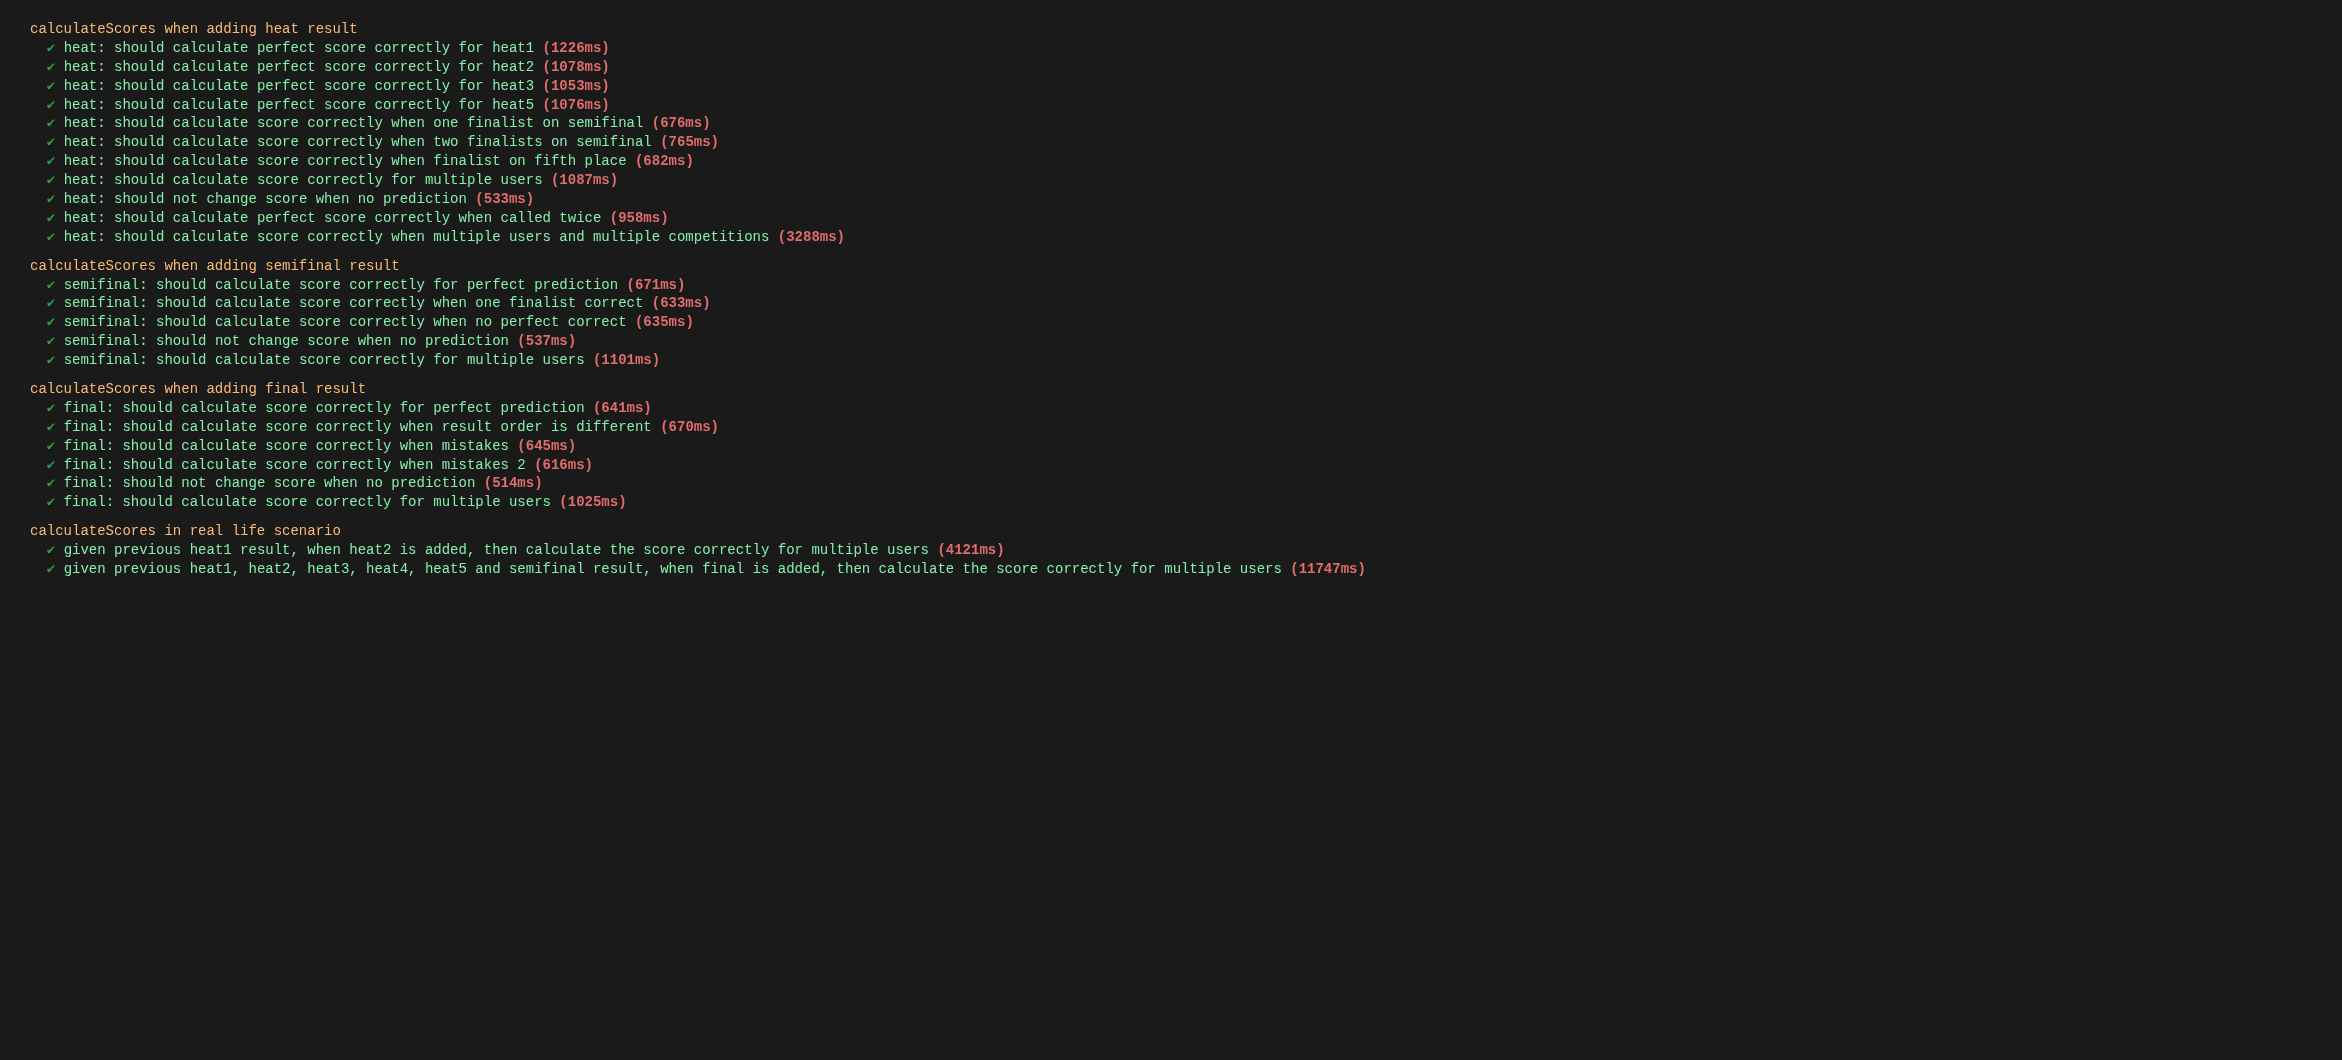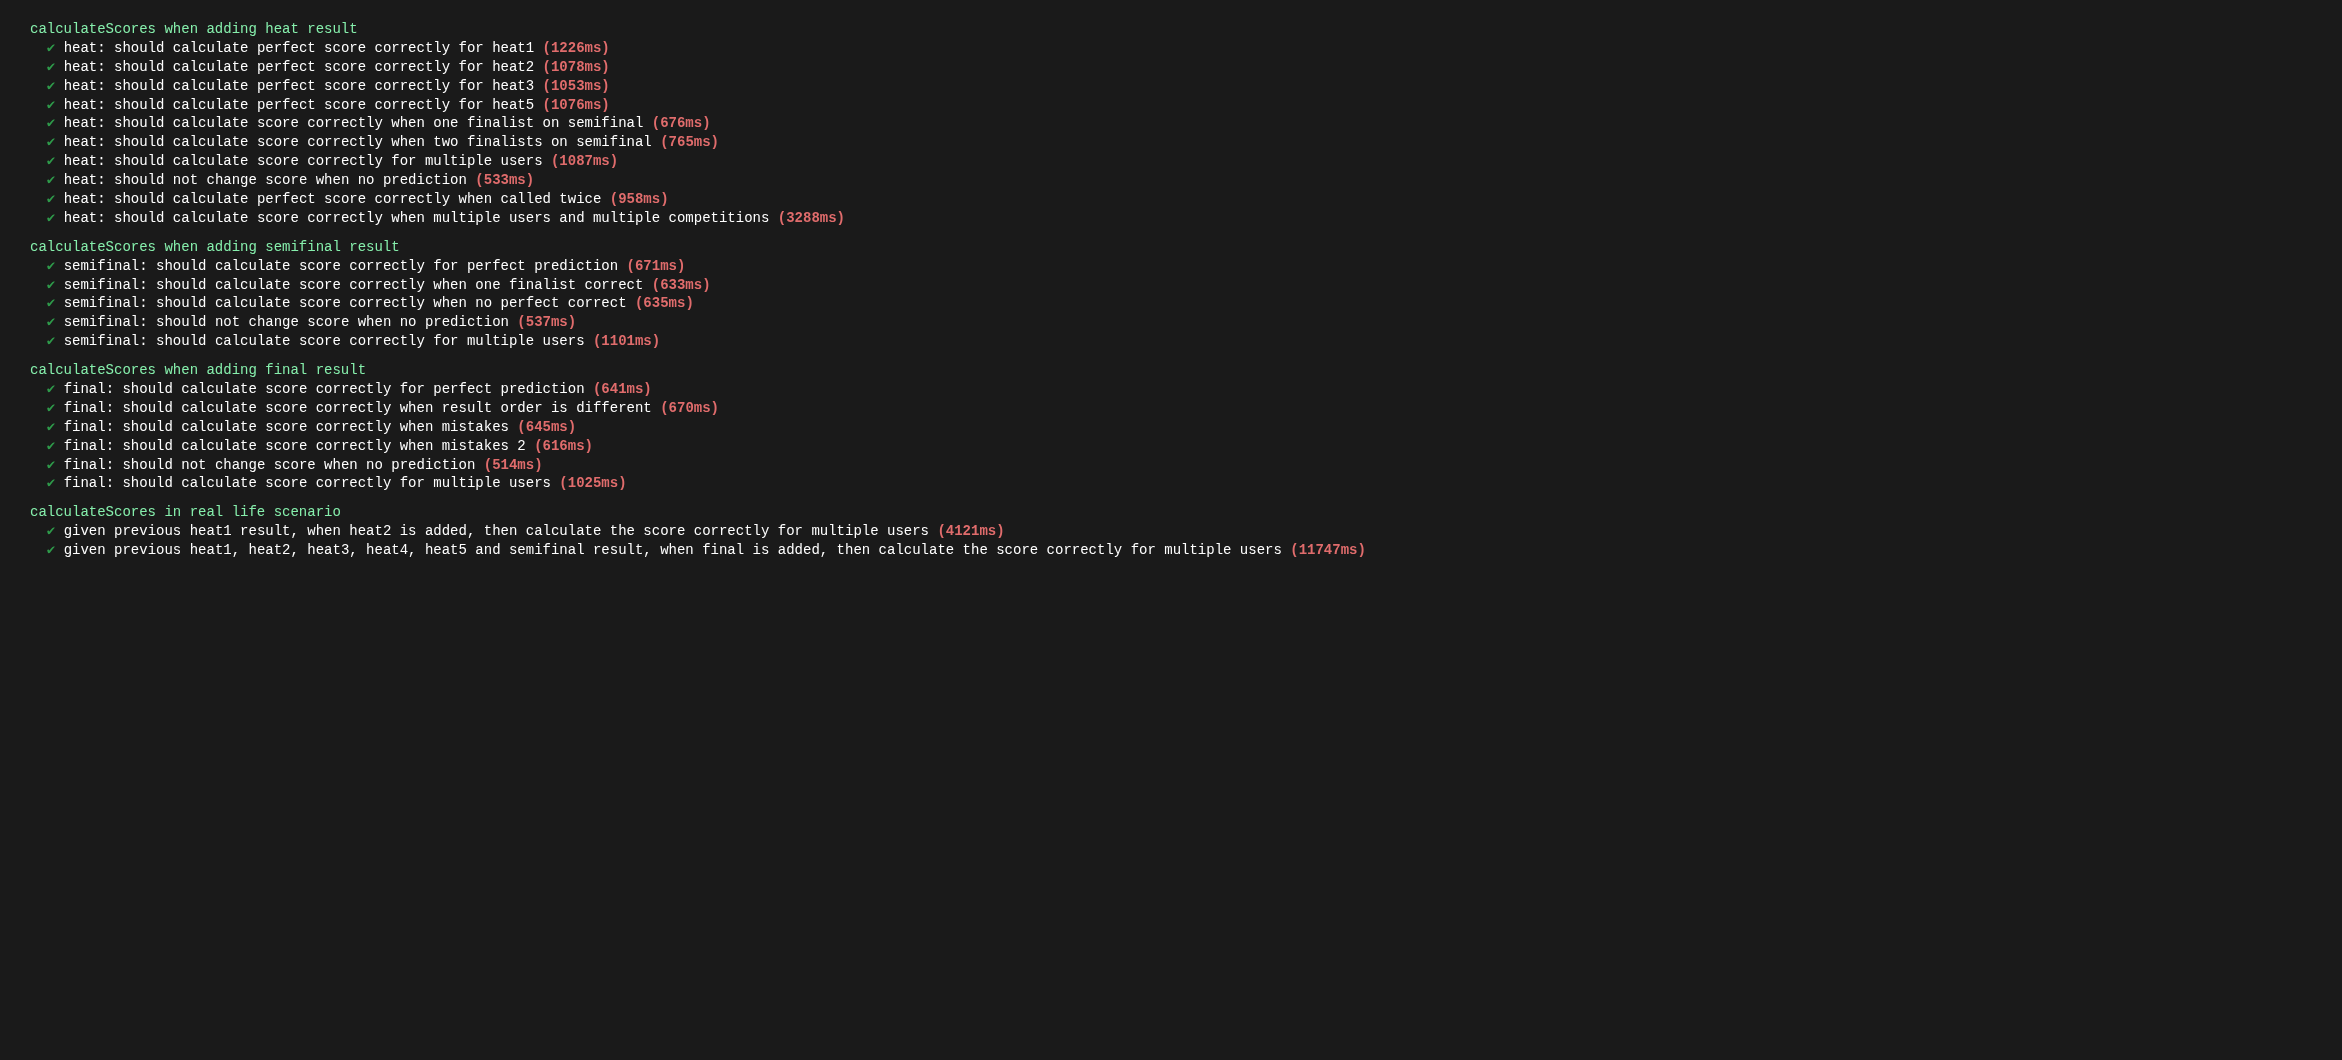--- a/index.html
+++ b/index.html
@@ -5,55 +5,56 @@
     * { margin: 0; padding: 0; box-sizing: border-box; }
     body {
       background: #1a1a1a;
       color: #999;
       font-family: "SF Mono", Menlo, Monaco, Consolas, "Courier New", monospace;
       font-size: 14px;
       line-height: 1.35;
       padding: 20px 30px;
     }
     .suite-title {
-      color: #86efac;
+      color: #fdba74;
       margin-top: 10px;
     }
     .suite-title:first-child {
       margin-top: 0;
     }
     .test-row {
       white-space: pre;
     }
     .indent {
       display: inline-block;
     }
     .check {
       color: #2e9a4a;
       display: inline-block;
     }
     .test-name {
-      color: #ffffff;
+      color: #86efac;
     }
     .timing {
       color: #e06c6c;
       font-weight: bold;
     }
   </style>
 </head>
 <body>
 
 <div id="root">
     <div class="suite-title">calculateScores when adding heat result</div>
     <div class="test-row"><span class="indent">  </span><span class="check">✔</span> <span class="test-name">heat: should calculate perfect score correctly for heat1</span> <span class="timing">(1226ms)</span></div>
     <div class="test-row"><span class="indent">  </span><span class="check">✔</span> <span class="test-name">heat: should calculate perfect score correctly for heat2</span> <span class="timing">(1078ms)</span></div>
     <div class="test-row"><span class="indent">  </span><span class="check">✔</span> <span class="test-name">heat: should calculate perfect score correctly for heat3</span> <span class="timing">(1053ms)</span></div>
     <div class="test-row"><span class="indent">  </span><span class="check">✔</span> <span class="test-name">heat: should calculate perfect score correctly for heat5</span> <span class="timing">(1076ms)</span></div>
     <div class="test-row"><span class="indent">  </span><span class="check">✔</span> <span class="test-name">heat: should calculate score correctly when one finalist on semifinal</span> <span class="timing">(676ms)</span></div>
     <div class="test-row"><span class="indent">  </span><span class="check">✔</span> <span class="test-name">heat: should calculate score correctly when two finalists on semifinal</span> <span class="timing">(765ms)</span></div>
+    <div class="test-row"><span class="indent">  </span><span class="check">✔</span> <span class="test-name">heat: should calculate score correctly when finalist on fifth place</span> <span class="timing">(682ms)</span></div>
     <div class="test-row"><span class="indent">  </span><span class="check">✔</span> <span class="test-name">heat: should calculate score correctly for multiple users</span> <span class="timing">(1087ms)</span></div>
     <div class="test-row"><span class="indent">  </span><span class="check">✔</span> <span class="test-name">heat: should not change score when no prediction</span> <span class="timing">(533ms)</span></div>
     <div class="test-row"><span class="indent">  </span><span class="check">✔</span> <span class="test-name">heat: should calculate perfect score correctly when called twice</span> <span class="timing">(958ms)</span></div>
     <div class="test-row"><span class="indent">  </span><span class="check">✔</span> <span class="test-name">heat: should calculate score correctly when multiple users and multiple competitions</span> <span class="timing">(3288ms)</span></div>
     <div class="suite-title">calculateScores when adding semifinal result</div>
     <div class="test-row"><span class="indent">  </span><span class="check">✔</span> <span class="test-name">semifinal: should calculate score correctly for perfect prediction</span> <span class="timing">(671ms)</span></div>
     <div class="test-row"><span class="indent">  </span><span class="check">✔</span> <span class="test-name">semifinal: should calculate score correctly when one finalist correct</span> <span class="timing">(633ms)</span></div>
     <div class="test-row"><span class="indent">  </span><span class="check">✔</span> <span class="test-name">semifinal: should calculate score correctly when no perfect correct</span> <span class="timing">(635ms)</span></div>
     <div class="test-row"><span class="indent">  </span><span class="check">✔</span> <span class="test-name">semifinal: should not change score when no prediction</span> <span class="timing">(537ms)</span></div>
     <div class="test-row"><span class="indent">  </span><span class="check">✔</span> <span class="test-name">semifinal: should calculate score correctly for multiple users</span> <span class="timing">(1101ms)</span></div>

